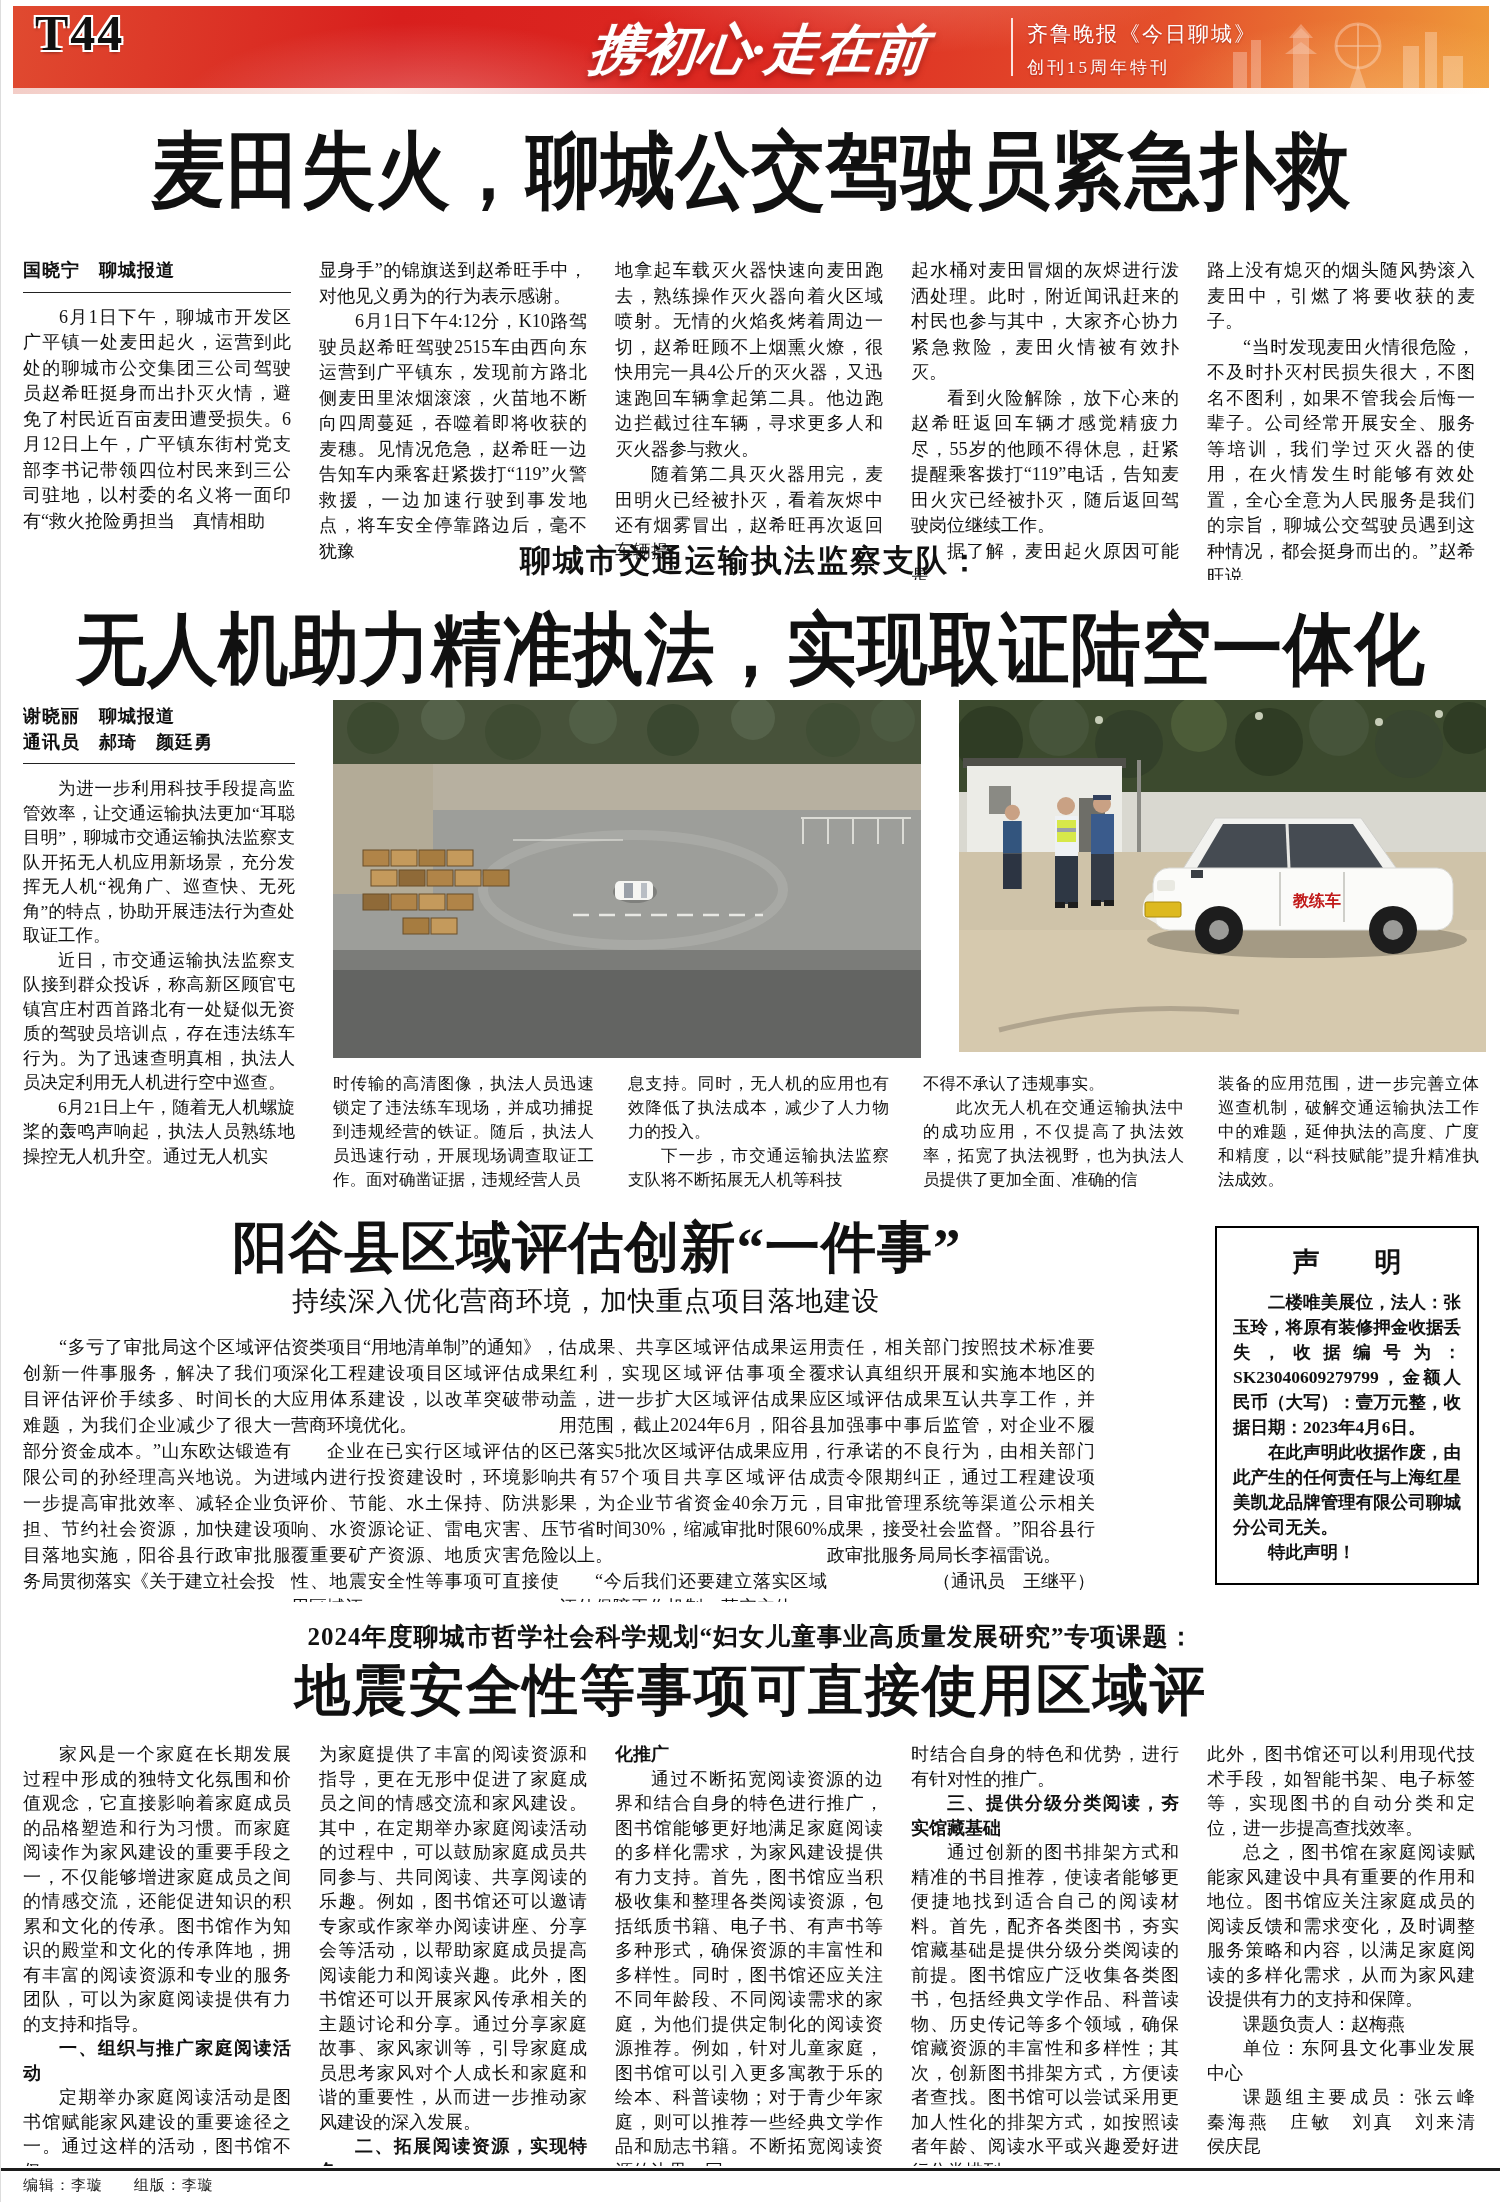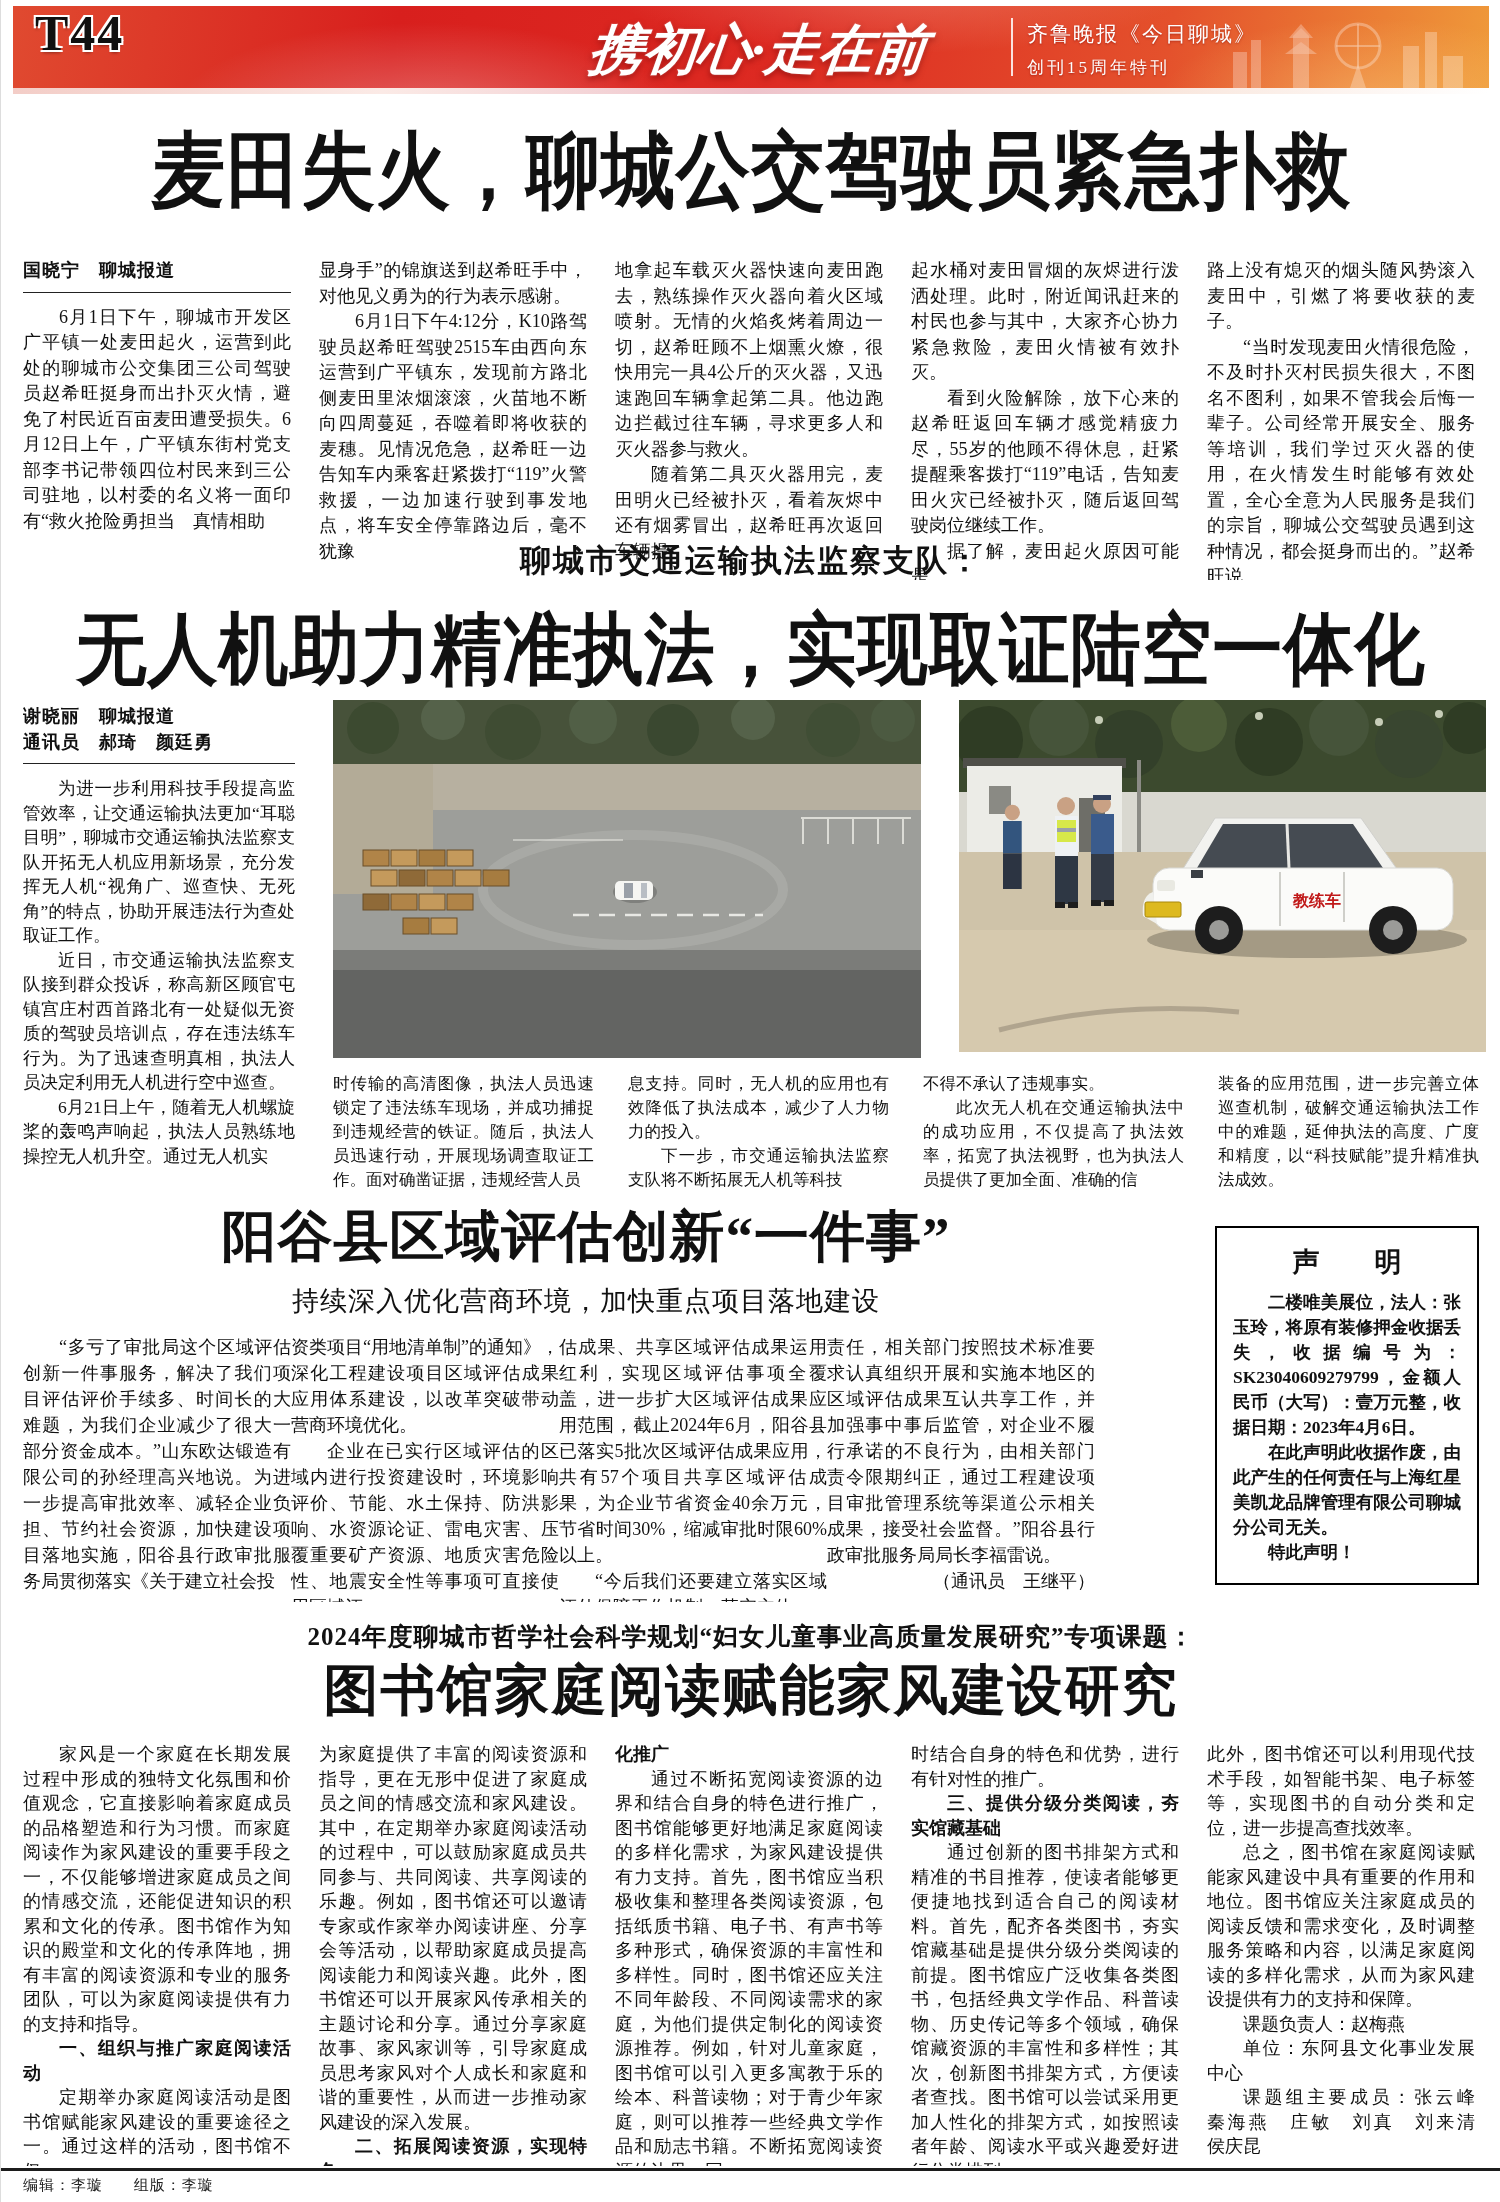--- a/index.html
+++ b/index.html
@@ -53,21 +53,21 @@
          white-space:nowrap;}
   .a2col1{position:absolute;left:22px;top:703px;width:272px;height:496px;overflow:hidden;
           font-size:17.5px;line-height:24.5px;text-align:justify;}
   .a2col1 p{margin:0;}
   .photo{position:absolute;display:block;background:#9a9a96;}
   .photoL{left:332px;top:700px;width:588px;height:358px;}
   .photoR{left:958px;top:700px;width:527px;height:352px;}
   .a2cols{left:332px;top:1072px;gap:34px;height:124px;}
   .a2cols .col{width:261px;font-size:16.5px;line-height:24px;}
   
-  .h1-a3{position:absolute;left:0;top:1200px;width:1170px;margin:0;text-align:center;
+  .h1-a3{position:absolute;left:0;top:1200px;width:1170px;margin:11px;text-align:center;
          font-size:55px;font-weight:900;letter-spacing:1px;white-space:nowrap;}
   .sub-a3{position:absolute;left:0;top:1283px;width:1170px;margin:0;text-align:center;
           font-size:27px;font-weight:400;letter-spacing:1px;}
   .a3cols{left:22px;top:1334px;height:268px;}
   .a3cols .col{width:268px;font-size:18px;line-height:26px;}
   .notice{position:absolute;left:1214px;top:1226px;width:264px;border:2.5px solid #000;
           padding:14px 16px 18px 16px;box-sizing:border-box;}
   .notice h3{margin:2px 0 10px 0;text-align:center;font-size:27px;letter-spacing:14px;text-indent:14px;}
   .notice p{margin:0;font-size:17.5px;line-height:25px;text-align:justify;font-weight:bold;}
   
@@ -321,21 +321,21 @@
     <aside class="notice">
       <h3>声　明</h3>
       <p class="ind">二楼唯美展位，法人：张玉玲，将原有装修押金收据丢失，收据编号为：SK23040609279799，金额人民币（大写）：壹万元整，收据日期：2023年4月6日。</p>
       <p class="ind">在此声明此收据作废，由此产生的任何责任与上海红星美凯龙品牌管理有限公司聊城分公司无关。</p>
       <p class="ind">特此声明！</p>
     </aside>
   </section>
 
   <section>
     <h2 class="kicker-a4">2024年度聊城市哲学社会科学规划“妇女儿童事业高质量发展研究”专项课题：</h2>
-    <h1 class="h1-a4">图书馆家庭阅读赋能家风建设研究</h1>
+    <h1 class="h1-a4">地震安全性等事项可直接使用区域评</h1>
     <div class="cols a4cols">
       <div class="col">
         <p class="ind">家风是一个家庭在长期发展过程中形成的独特文化氛围和价值观念，它直接影响着家庭成员的品格塑造和行为习惯。而家庭阅读作为家风建设的重要手段之一，不仅能够增进家庭成员之间的情感交流，还能促进知识的积累和文化的传承。图书馆作为知识的殿堂和文化的传承阵地，拥有丰富的阅读资源和专业的服务团队，可以为家庭阅读提供有力的支持和指导。</p>
         <p class="ind sub">一、组织与推广家庭阅读活动</p>
         <p class="ind">定期举办家庭阅读活动是图书馆赋能家风建设的重要途径之一。通过这样的活动，图书馆不仅</p>
       </div>
       <div class="col">
         <p class="cont">为家庭提供了丰富的阅读资源和指导，更在无形中促进了家庭成员之间的情感交流和家风建设。其中，在定期举办家庭阅读活动的过程中，可以鼓励家庭成员共同参与、共同阅读、共享阅读的乐趣。例如，图书馆还可以邀请专家或作家举办阅读讲座、分享会等活动，以帮助家庭成员提高阅读能力和阅读兴趣。此外，图书馆还可以开展家风传承相关的主题讨论和分享。通过分享家庭故事、家风家训等，引导家庭成员思考家风对个人成长和家庭和谐的重要性，从而进一步推动家风建设的深入发展。</p>
         <p class="ind sub">二、拓展阅读资源，实现特色</p>
       </div>

